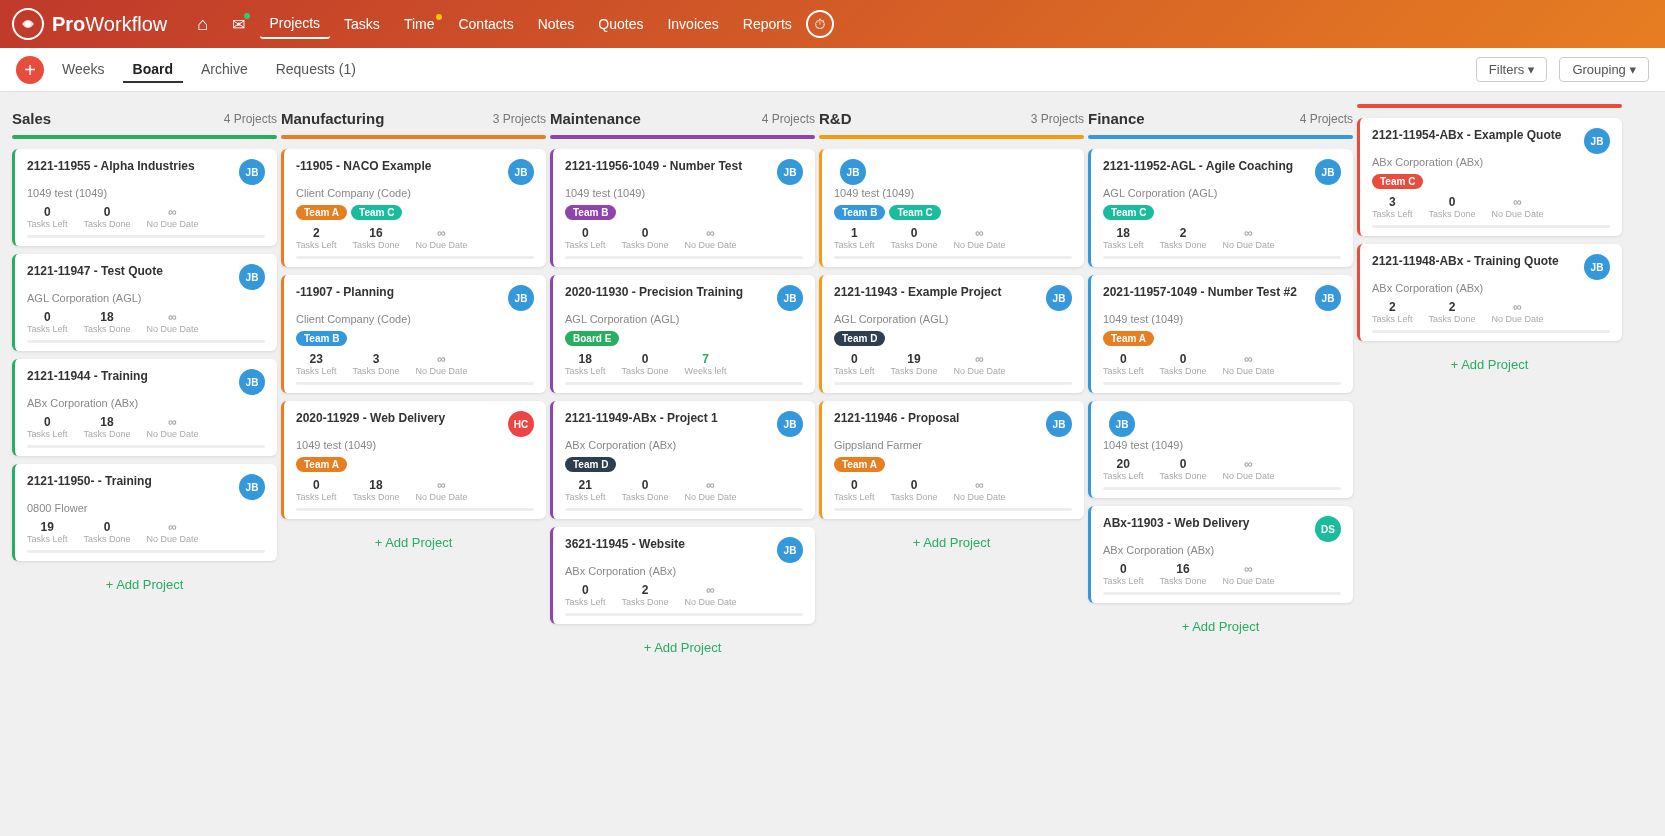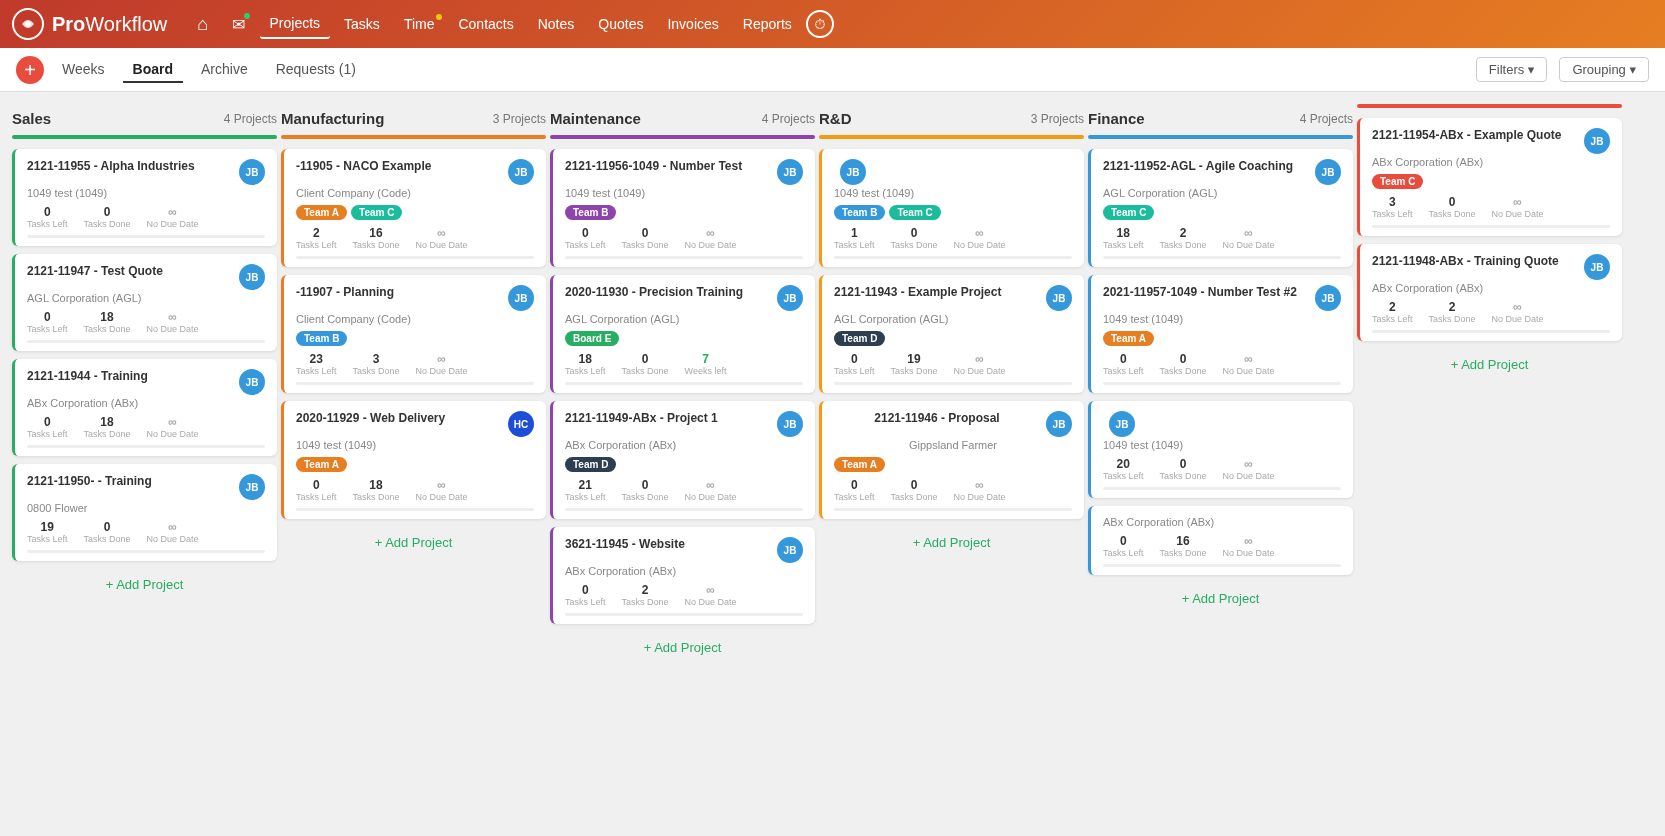--- a/index.html
+++ b/index.html
@@ -307,21 +307,21 @@
           <span class="stat-label">No Due Date</span>
         </div>
       </div>
       <div class="card-progress">
         <div class="card-progress-bar" style="width:0%;background:#e67e22"></div>
       </div>
     </div>
         <div class="project-card" style="border-left: 3px solid rgb(230, 126, 34);">
       <div class="card-header">
         <span class="card-title">2020-11929 - Web Delivery</span>
-        <div class="card-avatar" style="background:#1d4ed8">HC</div>
+        <div class="card-avatar" style="background:#ef4444">HC</div>
       </div>
       <div class="card-client">1049 test (1049)</div>
       <div class="team-tags">
             <span class="team-tag" style="background:#e67e22">Team A</span>
           </div>
       <div class="card-stats">
         <div class="stat-item">
           <span class="stat-value">0</span>
           <span class="stat-label">Tasks Left</span>
         </div>
@@ -511,21 +511,21 @@
         </div>
         <div class="stat-item">
           <span class="stat-value" style="color:#aaa;">∞</span>
           <span class="stat-label">No Due Date</span>
         </div>
       </div>
       <div class="card-progress">
         <div class="card-progress-bar" style="width:0%;background:#f39c12"></div>
       </div>
     </div>
-        <div class="project-card" style="border-left: 3px solid rgb(243, 156, 18); text-align: center;">
+        <div class="project-card" style="border-left: 3px solid rgb(243, 156, 18);">
       <div class="card-header">
         <span class="card-title">2121-11946 - Proposal</span>
         <div class="card-avatar" style="background:#3498db">JB</div>
       </div>
       <div class="card-client">Gippsland Farmer</div>
       <div class="team-tags">
             <span class="team-tag" style="background:#e67e22">Team A</span>
           </div>
       <div class="card-stats">
         <div class="stat-item">
@@ -627,20 +627,24 @@
         <div class="stat-item">
           <span class="stat-value" style="color:#aaa;">∞</span>
           <span class="stat-label">No Due Date</span>
         </div>
       </div>
       <div class="card-progress">
         <div class="card-progress-bar" style="width:0%;background:#3498db"></div>
       </div>
     </div>
         <div class="project-card" style="border-left: 3px solid rgb(52, 152, 219);">
+      <div class="card-header">
+        <span class="card-title">ABx-11903 - Web Delivery</span>
+        <div class="card-avatar" style="background:#1abc9c">DS</div>
+      </div>
       <div class="card-client">ABx Corporation (ABx)</div>
 
       <div class="card-stats">
         <div class="stat-item">
           <span class="stat-value">0</span>
           <span class="stat-label">Tasks Left</span>
         </div>
         <div class="stat-item">
           <span class="stat-value">16</span>
           <span class="stat-label">Tasks Done</span>

